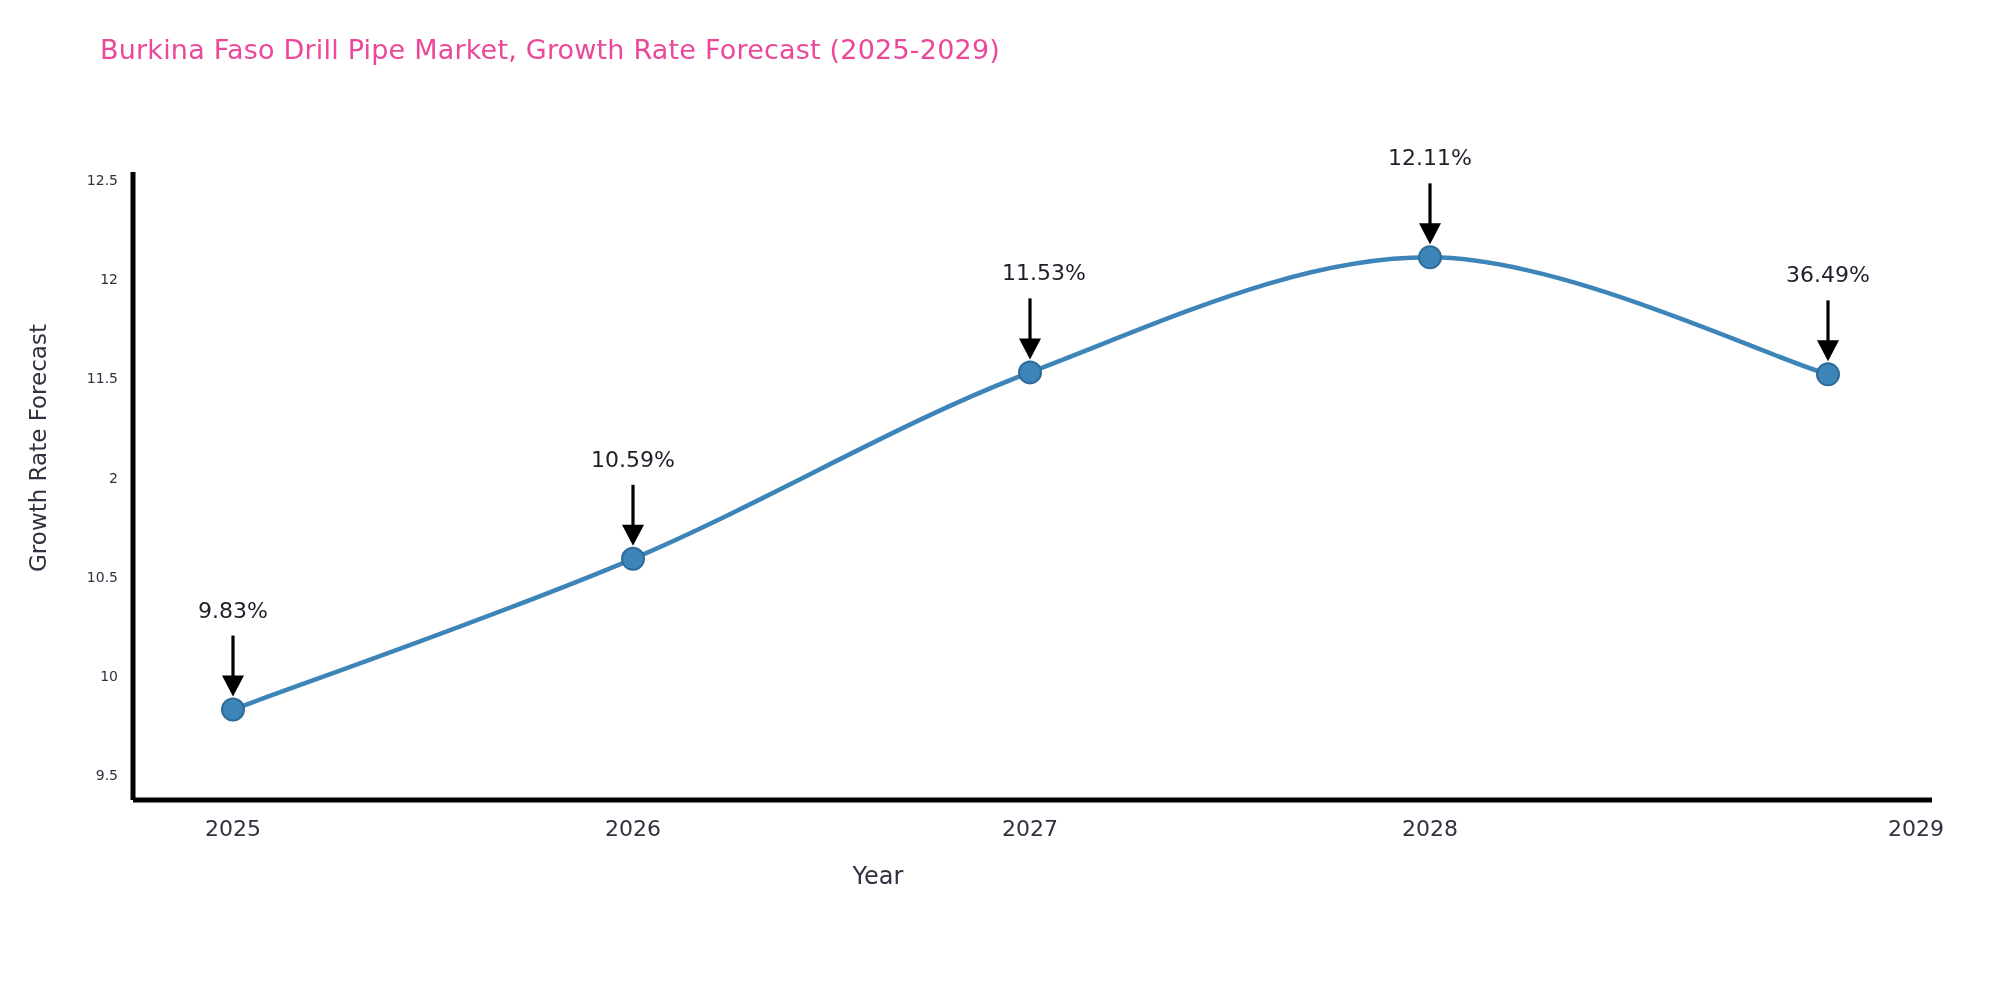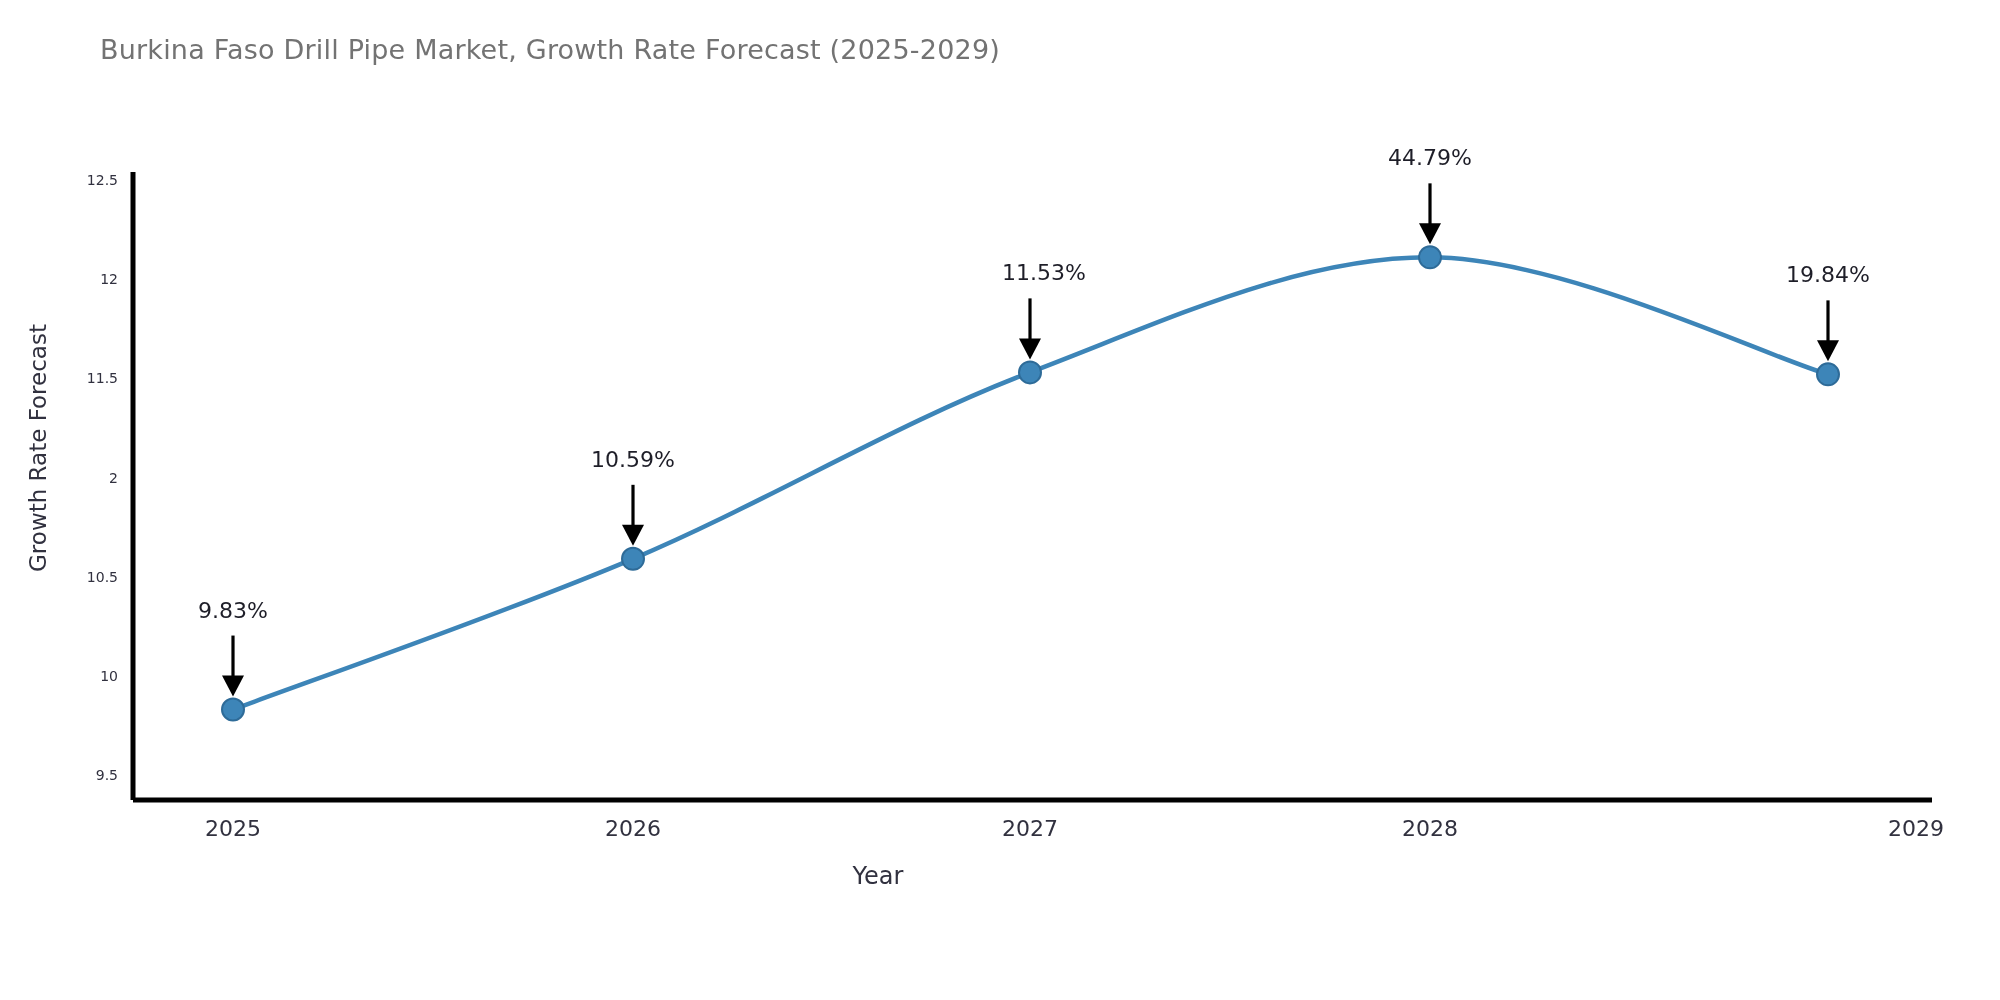--- a/index.html
+++ b/index.html
@@ -5,21 +5,21 @@
   html,body{margin:0;padding:0;}
   body{
     width:2000px;height:1000px;background:#ffffff;
     font-family:"DejaVu Sans","Liberation Sans",sans-serif;
     overflow:hidden;position:relative;
   }
   #root{position:absolute;inset:0;}
 
   .chart-title{
     position:absolute;left:100px;top:34px;
-    font-size:27px;color:#737373;letter-spacing:.2px;white-space:nowrap;
+    font-size:27px;color:#ec4899;letter-spacing:.2px;white-space:nowrap;
   }
 
   .plot-svg{position:absolute;left:0;top:0;width:2000px;height:1000px;}
 
   .ytick{
     position:absolute;right:4px;width:120px;text-align:right;
     font-size:14px;color:#31313f;transform:translateY(-50%);
   }
   .ytick-wrap{position:absolute;left:0;width:122px;}
 
@@ -113,21 +113,21 @@
       <div class="xtick" style="left: 233px;">2025</div>
       <div class="xtick" style="left: 633px;">2026</div>
       <div class="xtick" style="left: 1030px;">2027</div>
       <div class="xtick" style="left: 1430px;">2028</div>
       <div class="xtick" style="left: 1916px;">2029</div>
     </div>
   <div id="ann-layer">
       <div class="ann-label" style="left: 233px; top: 597.55px;">9.83%</div>
       <div class="ann-label" style="left: 633px; top: 446.817px;">10.59%</div>
       <div class="ann-label" style="left: 1030px; top: 260.383px; margin-left: 14px;">11.53%</div>
-      <div class="ann-label" style="left: 1430px; top: 145.35px;">44.79%</div>
-      <div class="ann-label" style="left: 1828px; top: 262.367px;">19.84%</div>
+      <div class="ann-label" style="left: 1430px; top: 145.35px;">12.11%</div>
+      <div class="ann-label" style="left: 1828px; top: 262.367px;">36.49%</div>
     </div>
 
   <div class="ylabel">Growth Rate Forecast</div>
   <div class="xlabel">Year</div>
 
 
 </div>
 
 </body></html>

